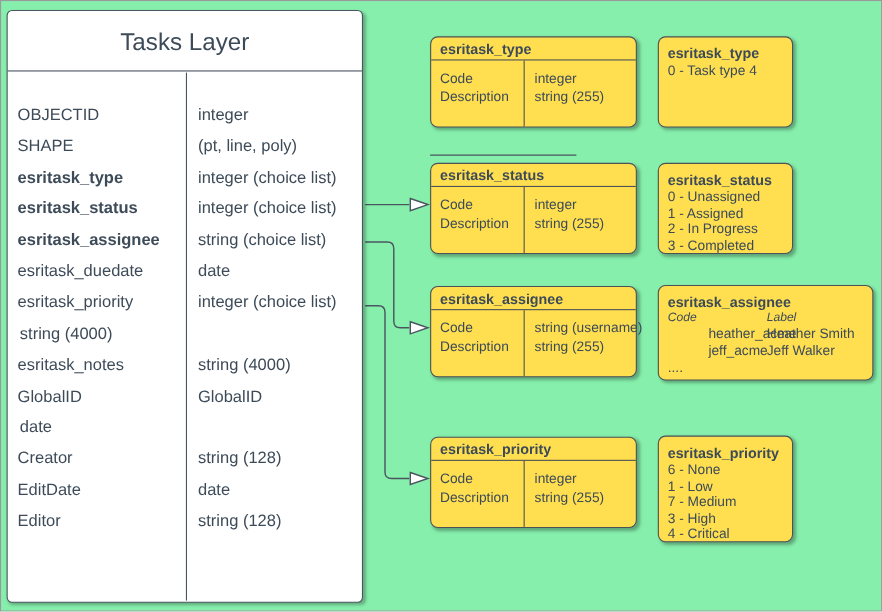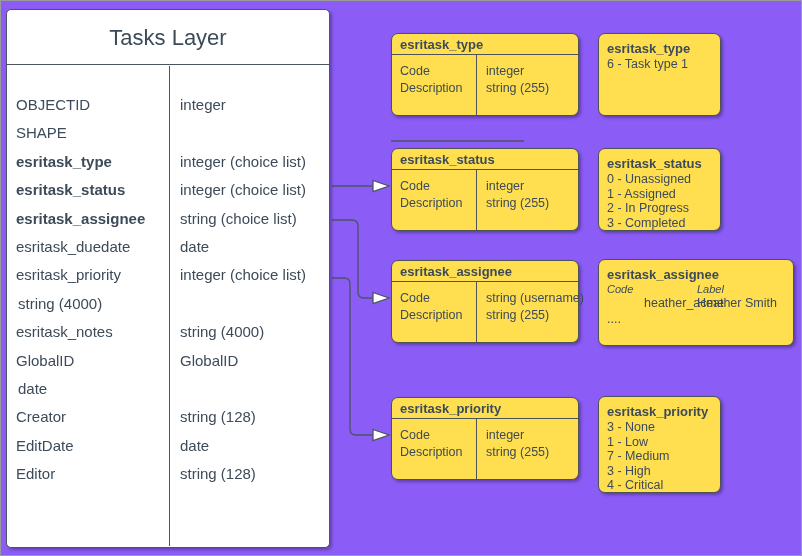--- a/index.html
+++ b/index.html
@@ -1,20 +1,20 @@
 <!DOCTYPE html>
 <html><head>
 <meta charset="utf-8">
 <style>
   html,body{margin:0;padding:0;background:#ffffff;}
   *{box-sizing:border-box;}
   .canvas{
     position:relative;
     width:802px;height:556px;
-    background:#8b5cf6;
+    background:#86efac;
     border:1px solid #9a9a9a;
     font-family:"Liberation Sans","DejaVu Sans",sans-serif;
     color:#3d4b59;
     overflow:hidden;
   }
   svg.connectors{position:absolute;left:0;top:0;width:802px;height:556px;pointer-events:none;}
 
   
   .tasks-table{
     position:absolute;left:5px;top:8px;width:324px;height:539px;
@@ -91,20 +91,21 @@
     <div class="t-header">Tasks Layer</div>
     <div class="t-body">
 
         <div class="trow">
           <div class="c-field">OBJECTID</div>
           <div class="c-type">integer</div>
         </div>
 
         <div class="trow">
           <div class="c-field">SHAPE</div>
+          <div class="c-type">(pt, line, poly)</div>
         </div>
 
         <div class="trow">
           <div class="c-field bold">esritask_type</div>
           <div class="c-type">integer (choice list)</div>
         </div>
 
         <div class="trow">
           <div class="c-field bold">esritask_status</div>
           <div class="c-type">integer (choice list)</div>
@@ -226,21 +227,21 @@
       <div>integer</div>
           <div>string (255)</div>
         </div>
     </div>
   </div>
 
   <div class="ybox lbox lpos-type">
     <div class="l-title">esritask_type</div>
     <div>
 
-    <div class="l-line">6 - Task type 1</div>
+    <div class="l-line">0 - Task type 4</div>
       </div>
   </div>
 
   <div class="ybox lbox lpos-status">
     <div class="l-title">esritask_status</div>
     <div>
 
     <div class="l-line">0 - Unassigned</div>
         <div class="l-line">1 - Assigned</div>
         <div class="l-line">2 - In Progress</div>
@@ -254,29 +255,33 @@
       <div class="a-c1">Code</div>
       <div class="a-c2">Label</div>
     </div>
     <div>
 
         <div class="a-entry">
           <div class="a-c1">heather_acme</div>
           <div class="a-c2">Heather Smith</div>
         </div>
 
+        <div class="a-entry">
+          <div class="a-c1">jeff_acme</div>
+          <div class="a-c2">Jeff Walker</div>
+        </div>
       </div>
     <div class="a-more">....</div>
   </div>
 
   <div class="ybox lbox lpos-priority">
     <div class="l-title">esritask_priority</div>
     <div>
 
-    <div class="l-line">3 - None</div>
+    <div class="l-line">6 - None</div>
         <div class="l-line">1 - Low</div>
         <div class="l-line">7 - Medium</div>
         <div class="l-line">3 - High</div>
         <div class="l-line">4 - Critical</div>
       </div>
   </div>
 
 </div>
 
 </body></html>

